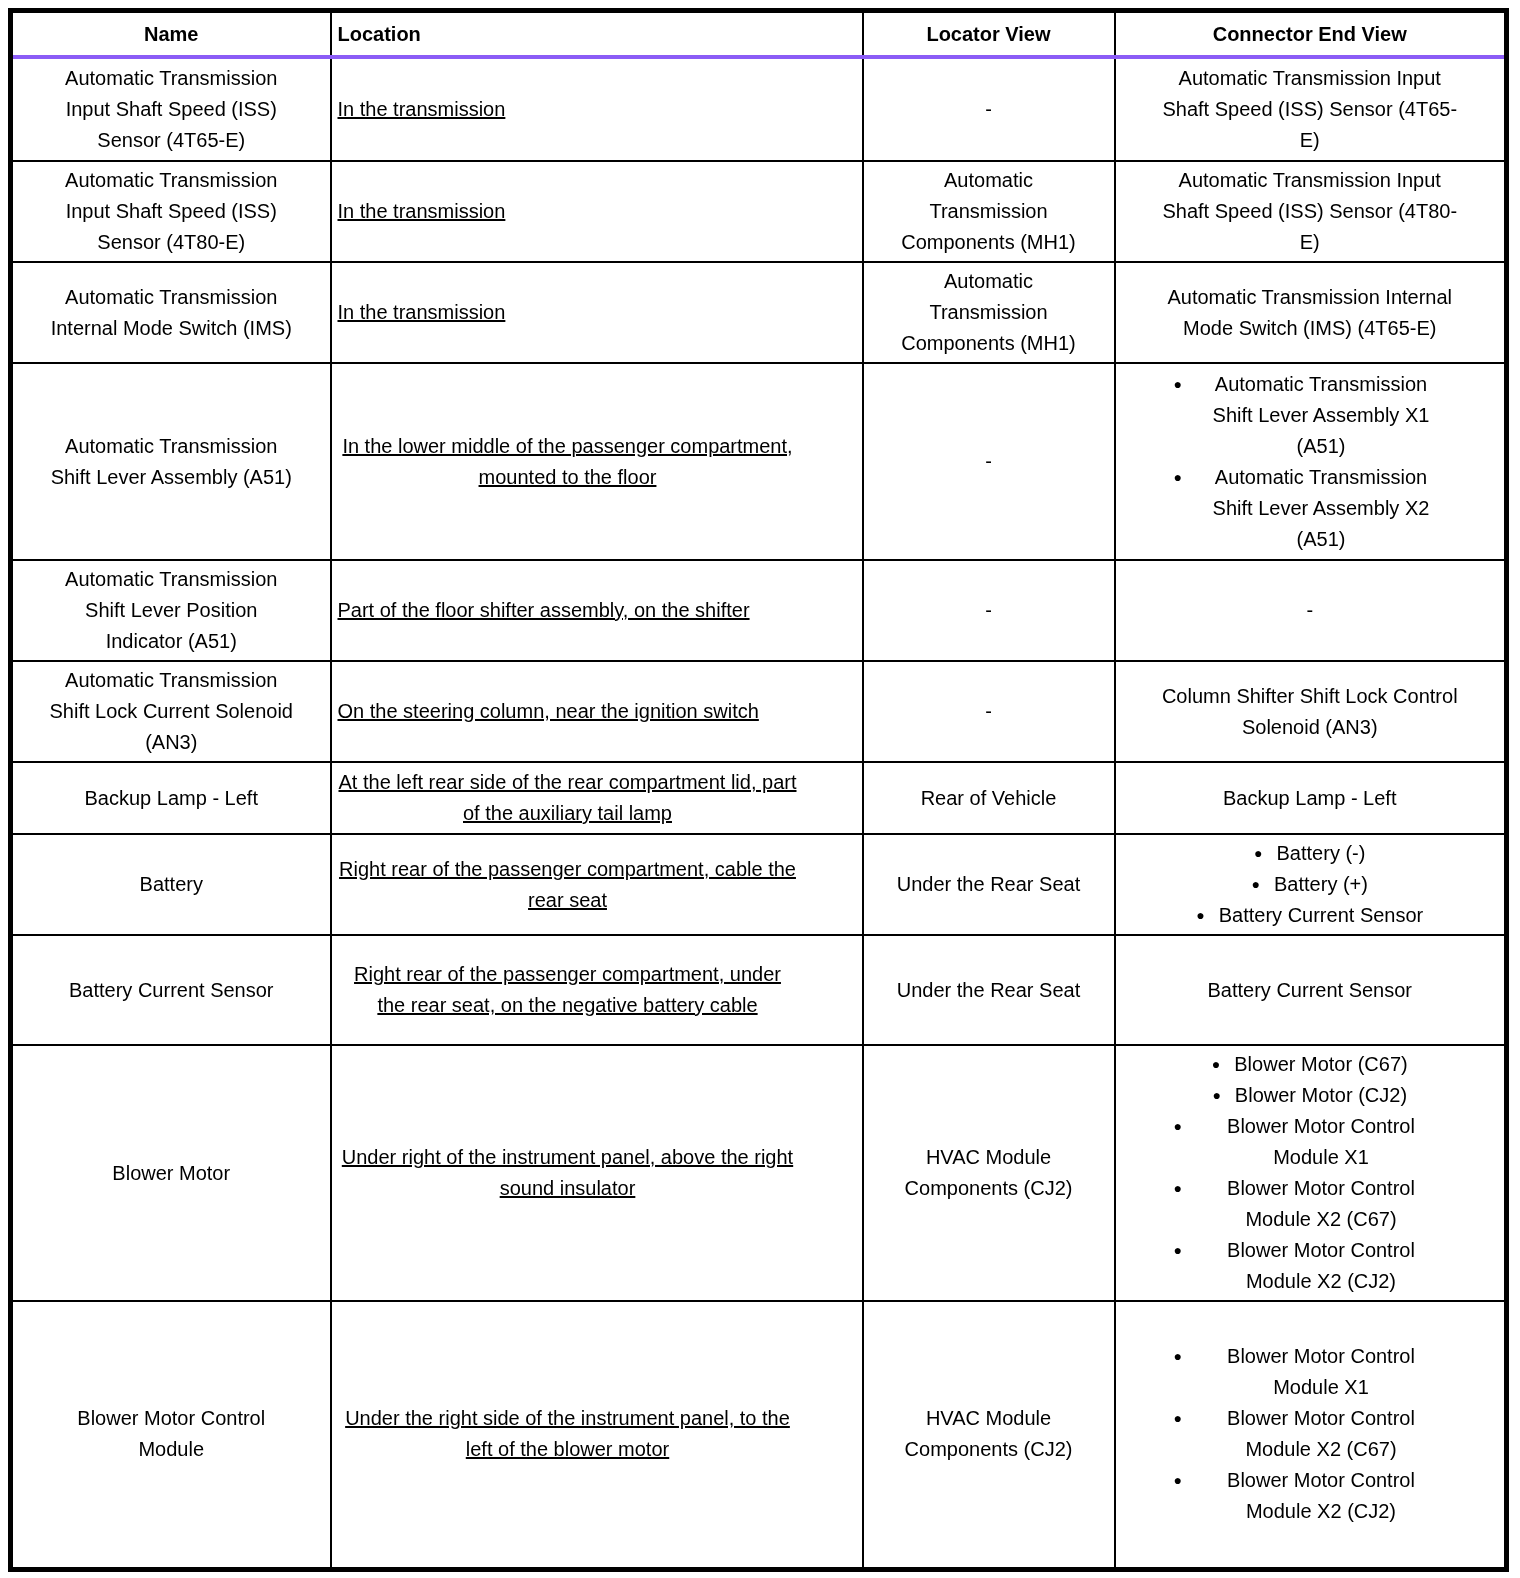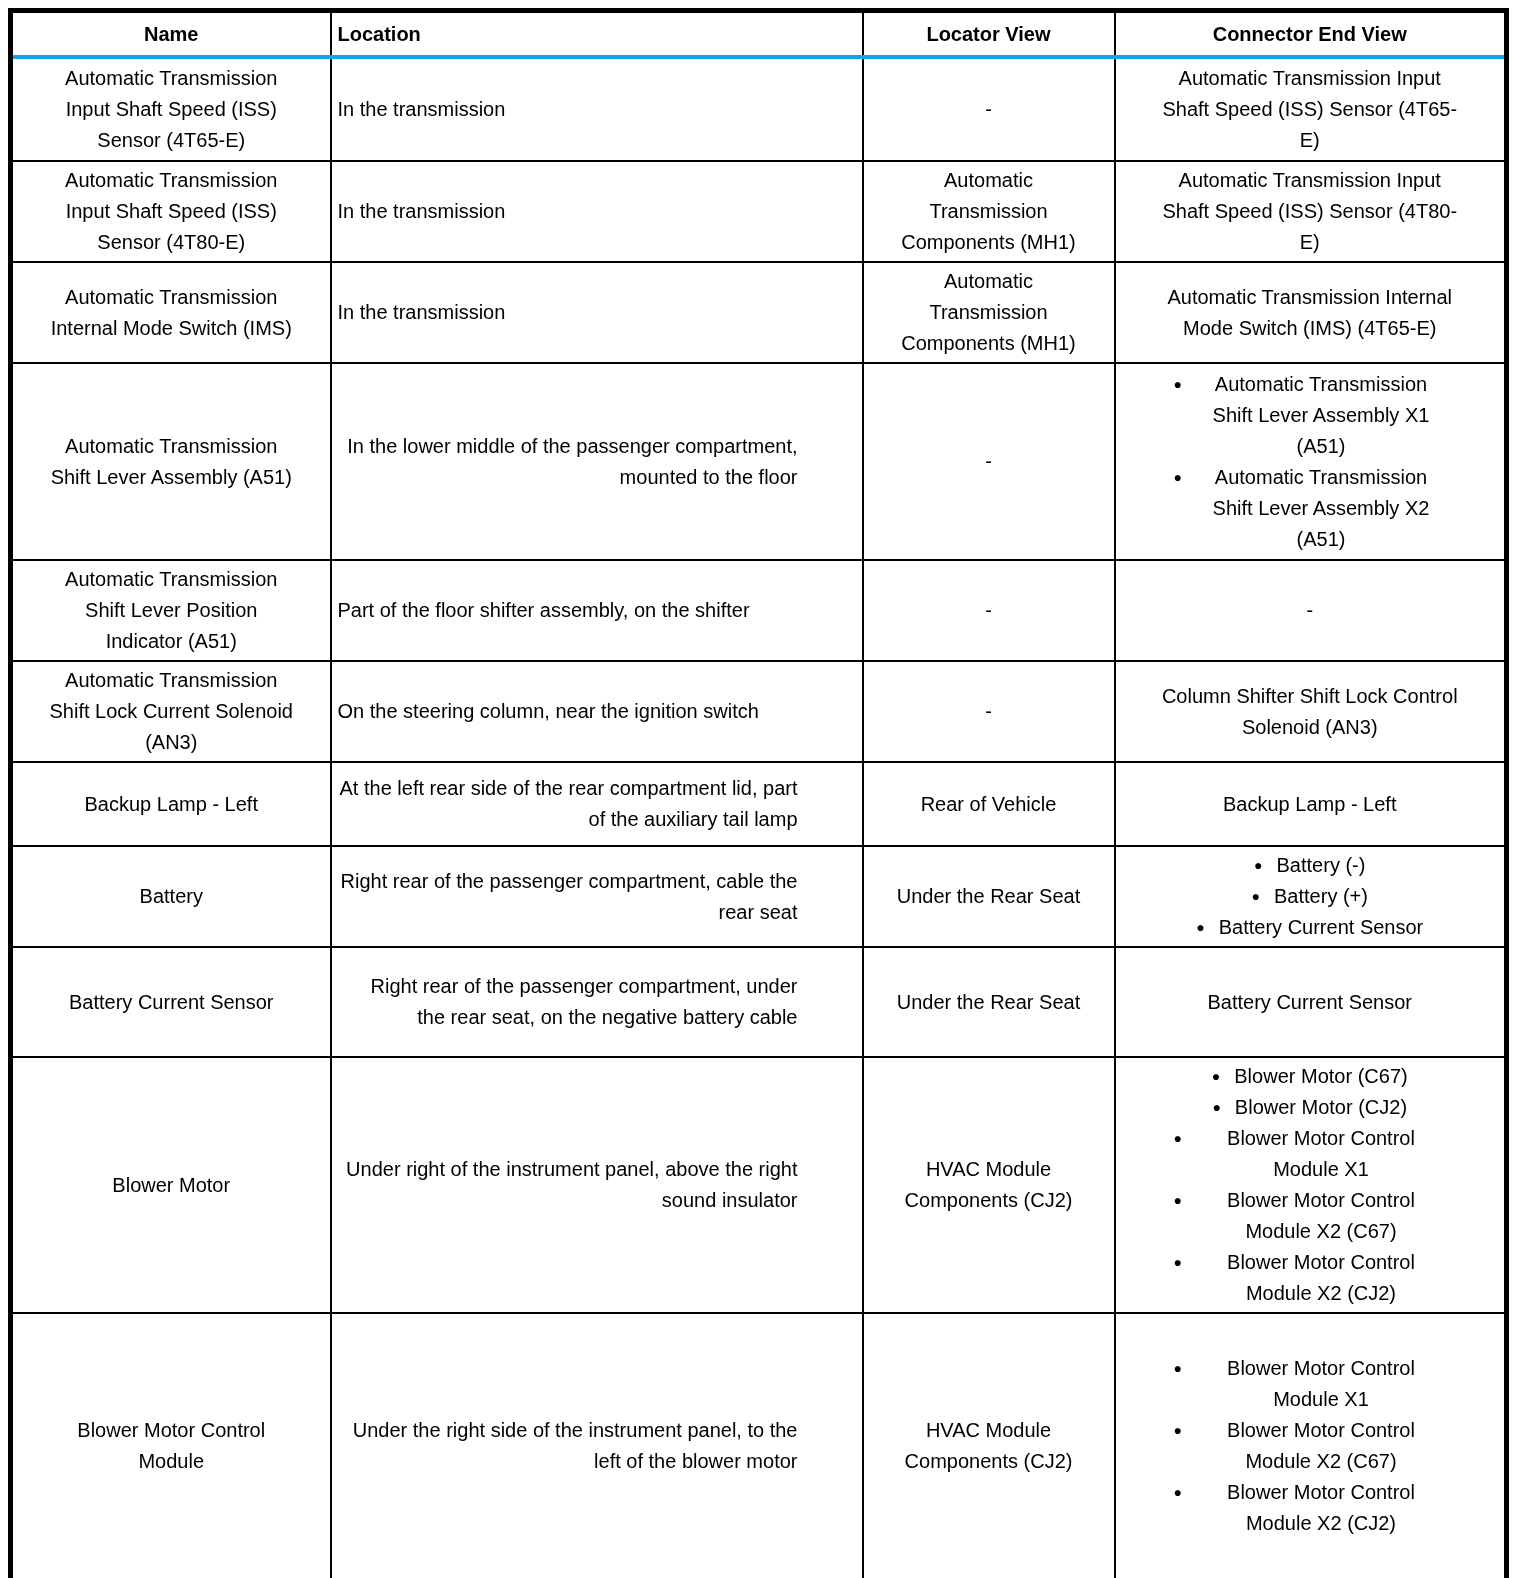--- a/index.html
+++ b/index.html
@@ -28,42 +28,43 @@
 
   th, td {
     border: 2px solid #000000;
     vertical-align: middle;
     font-size: 20px;
     line-height: 31px;
     padding: 3px 6px;
     overflow: hidden;
   }
   thead th {
-    border-bottom: 4px solid #0ea5e9;
+    border-bottom: 4px solid #8b5cf6;
     font-weight: bold;
     height: 38px;
     padding: 2px 6px;
   }
   .th-name, .th-locator, .th-connector { text-align: center; }
   .th-location { text-align: left; }
 
   td.col-name      { text-align: center; }
   td.col-location  { text-align: left; }
   td.col-locator   { text-align: center; }
   td.col-connector { text-align: center; }
 
   .name-text {
     display: inline-block;
     max-width: 250px;
     text-align: center;
   }
   .loc-text {
     display: inline-block;
     max-width: 460px;
-    text-align: right;
+    text-align: center;
+    text-decoration: underline;
   }
   .locator-text {
     display: inline-block;
     max-width: 192px;
     text-align: center;
   }
   .conn-text {
     display: inline-block;
     max-width: 296px;
     text-align: center;
@@ -91,21 +92,21 @@
     text-align: center;
   }
 
   
   tbody tr:nth-child(1)  { height: 104px; }
   tbody tr:nth-child(2)  { height: 101px; }
   tbody tr:nth-child(3)  { height: 95px; }
   tbody tr:nth-child(4)  { height: 197px; }
   tbody tr:nth-child(5)  { height: 86px; }
   tbody tr:nth-child(6)  { height: 98px; }
-  tbody tr:nth-child(7)  { height: 84px; }
+  tbody tr:nth-child(7)  { height: 72px; }
   tbody tr:nth-child(8)  { height: 68px; }
   tbody tr:nth-child(9)  { height: 110px; }
   tbody tr:nth-child(10) { height: 98px; }
   tbody tr:nth-child(11) { height: 268px; }
   tbody tr:nth-child(12) { height: 197px; }
 </style>
 </head>
 <body>
 
 <table class="loc-table">

